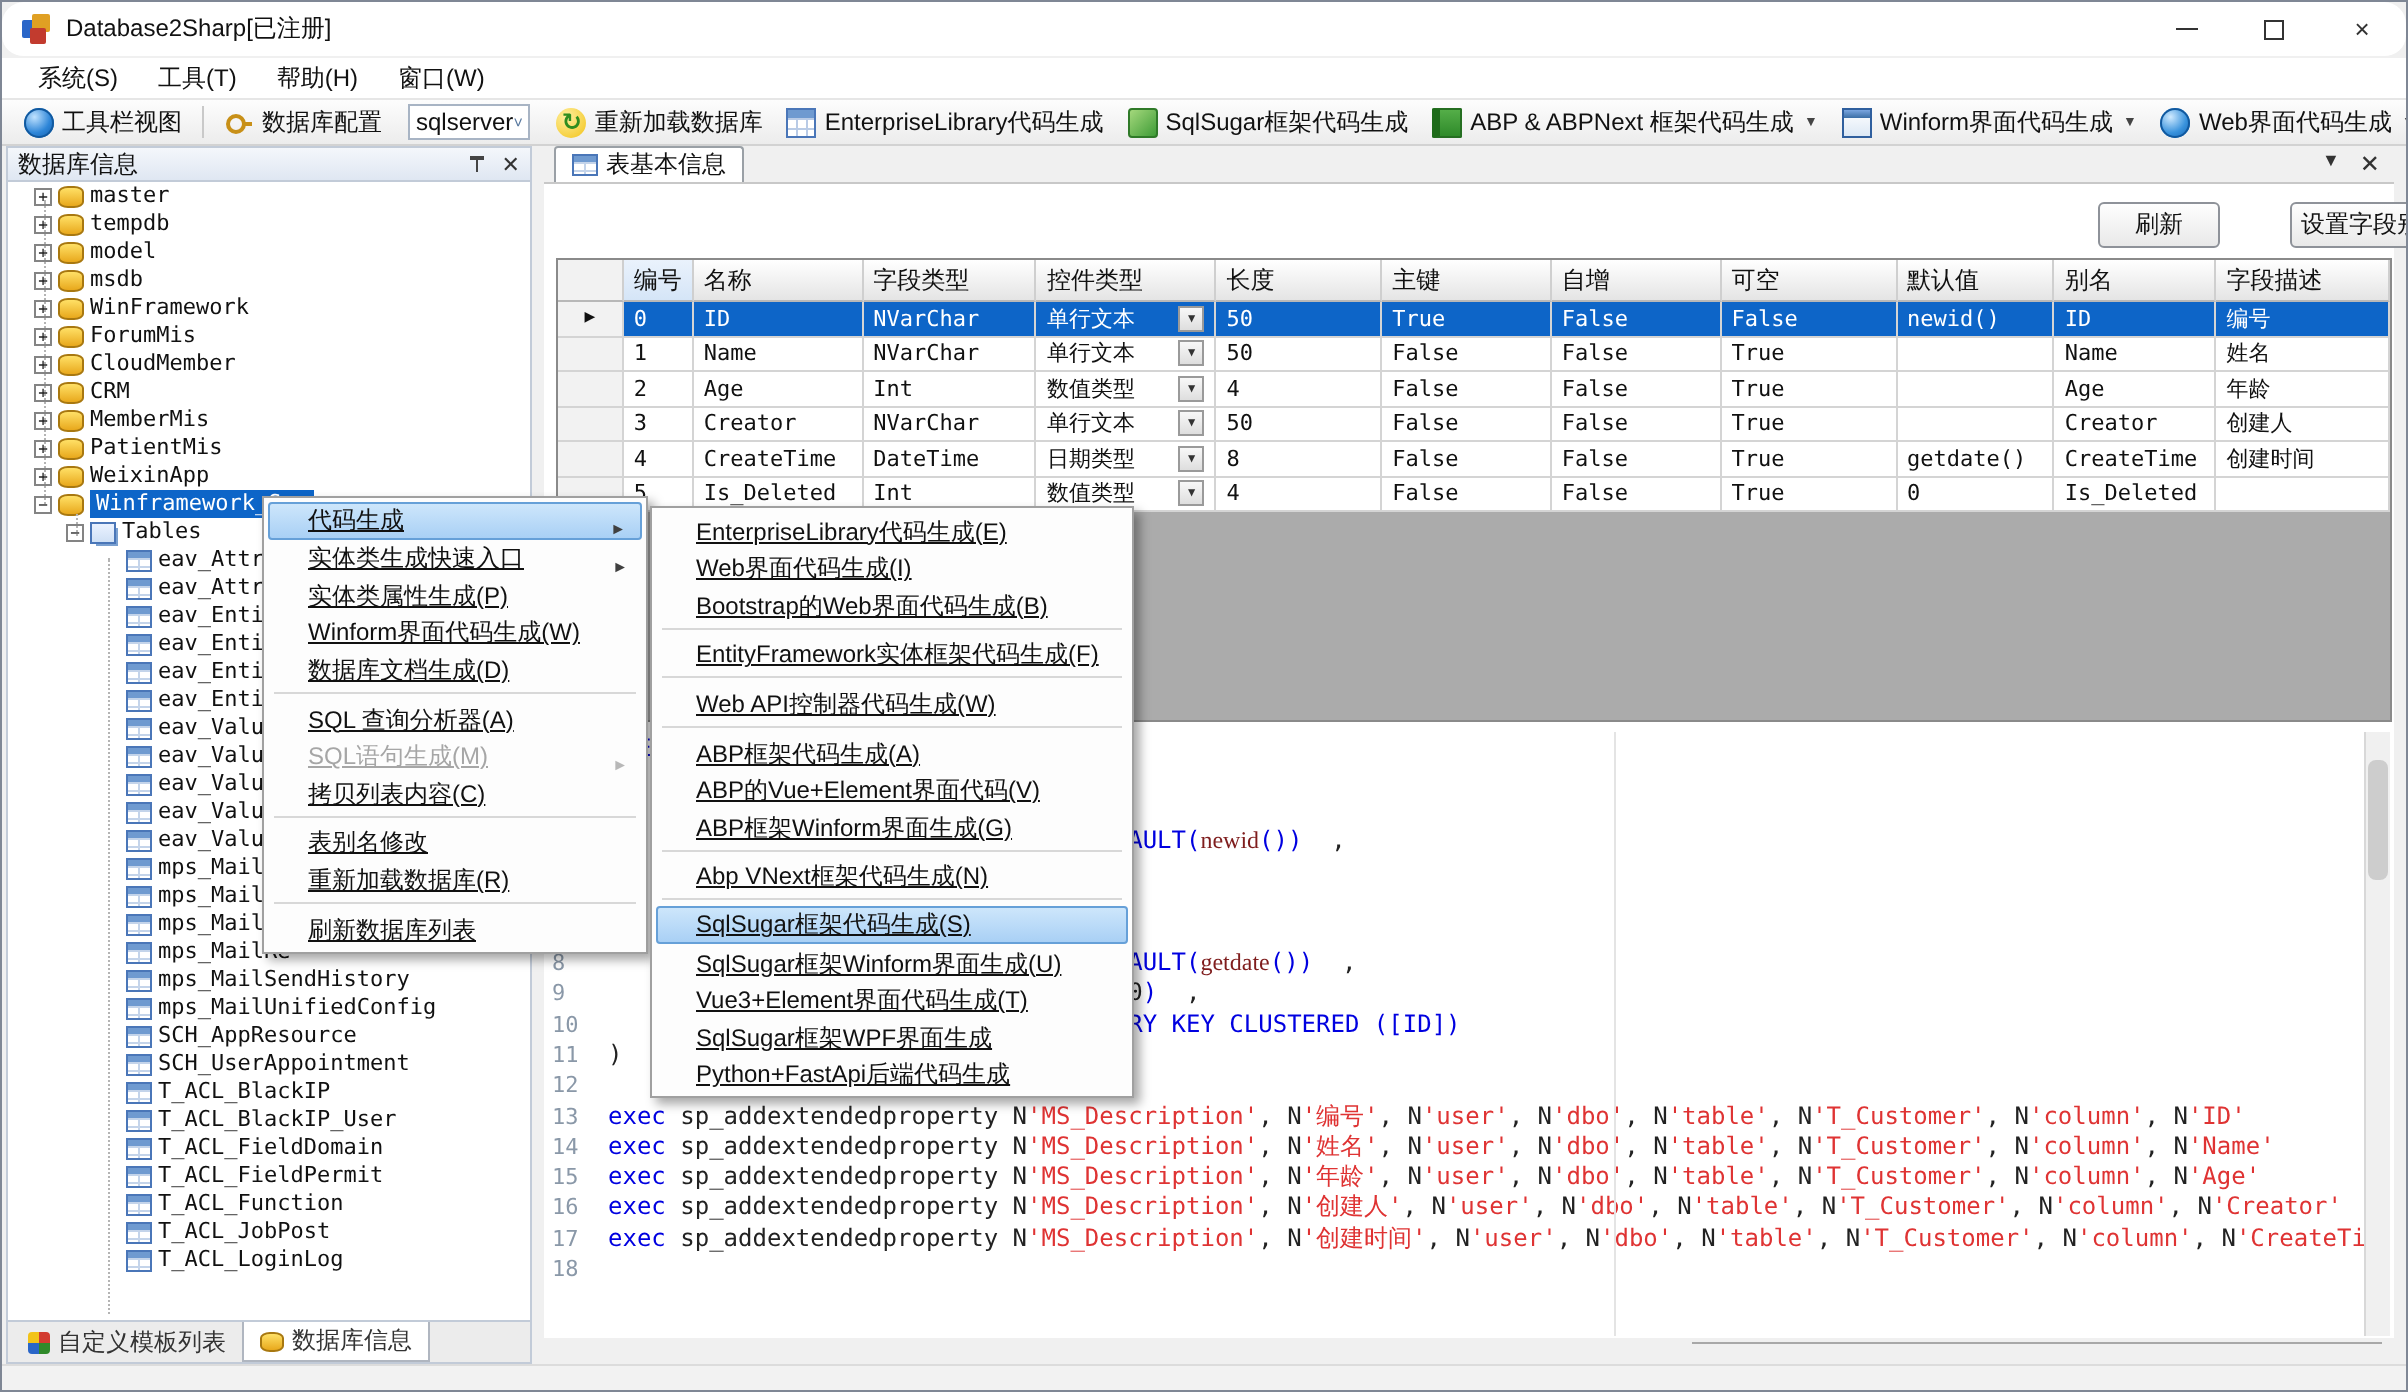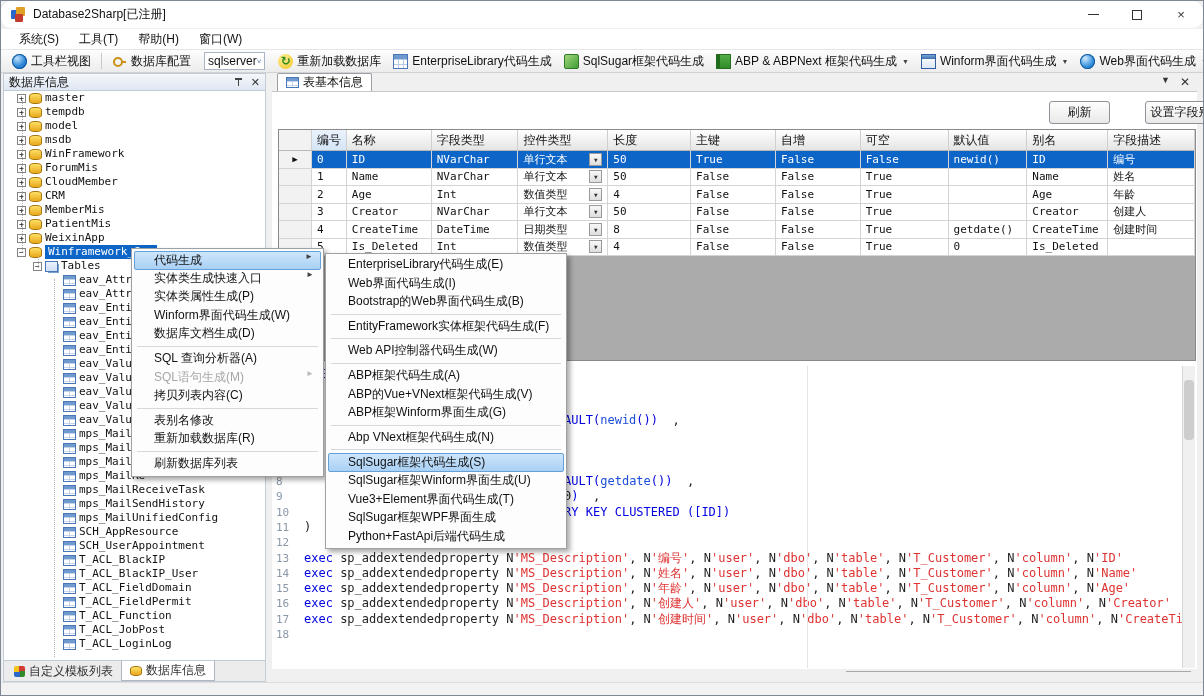--- a/index.html
+++ b/index.html
@@ -88,28 +88,28 @@
   .g-row.hdr .c-bianhao{background:linear-gradient(#eaf2fc,#d5e5f7);}
   .ddbtn{margin-left:auto;width:13px;height:13px;background:linear-gradient(#f8f8f8,#dedede);border:1px solid #9a9a9a;
          font-size:6px;line-height:11px;text-align:center;color:#333;flex:none;}
   .rowarr{color:#111;font-size:9px;}
   
   .code{position:absolute;left:272px;top:364px;width:922px;height:304px;background:#fff;overflow:hidden;
         font:12px/15.3px "DejaVu Sans Mono","Liberation Mono",monospace;padding-top:2px;}
   .cl{display:flex;height:15.3px;}
   .ln{width:28px;text-align:left;padding-left:3px;color:#8a98a8;font-size:11px;flex:none;}
   .ct{white-space:pre;padding-left:3px;}
-  .k{color:#0000e0;} .s{color:#df3333;} .f{color:#1d4ed8;} .p{color:#222;}
+  .k{color:#0000e0;} .s{color:#df3333;} .f{color:#7f1d1d;font-family:Liberation Serif, serif;} .p{color:#222;}
   .vguide{position:absolute;left:806px;top:365px;width:1px;height:302px;background:#e4e4e4;}
   .vsb{position:absolute;left:1181px;top:365px;width:13px;height:302px;background:#f0f0f0;border-left:1px solid #d8d8d8;}
   .vsb .thumb{position:absolute;left:1px;top:14px;width:10px;height:60px;background:#cdcdcd;border-radius:4px;}
   .hline{position:absolute;left:845px;top:670px;width:345px;height:1px;background:#a8a8a8;}
   
   .menu{position:absolute;background:#fdfdfd;border:1px solid #a0a0a0;box-shadow:3px 3px 5px rgba(0,0,0,.35);padding:2px;z-index:50;}
-  .mi{height:18.6px;display:flex;align-items:flex-start;padding:0 22px 0 20px;position:relative;white-space:nowrap;}
+  .mi{height:18.6px;display:flex;align-items:flex-end;padding:0 22px 0 20px;position:relative;white-space:nowrap;text-decoration:underline;}
   .mi .sub{position:absolute;right:7px;font-size:8px;color:#404040;}
   .mi.dis{color:#a6a6a6;} .mi.dis .sub{color:#b8b8b8;}
   .mi.hl{background:linear-gradient(#cde6fb,#a9d0f5);border:1px solid #66a0d8;border-radius:2px;height:18.6px;padding:0 21px 0 19px;}
   .msep{border-top:1px solid #d8d8d8;margin:2px 3px 3px 3px;}
   #ctxmenu{left:130px;top:247px;width:193px;}
   #submenu{left:324px;top:252px;width:242px;}
 </style>
 </head>
 <body>
 
@@ -309,24 +309,20 @@
         <span class="ti ti-table"></span>
         <span>mps_MailCo</span>
       </div>
       <div class="trow lvl2">
         <span class="ti ti-table"></span>
         <span>mps_MailDe</span>
       </div>
       <div class="trow lvl2">
         <span class="ti ti-table"></span>
         <span>mps_MailRe</span>
-      </div>
-      <div class="trow lvl2">
-        <span class="ti ti-table"></span>
-        <span>mps_MailReceiveTask</span>
       </div>
       <div class="trow lvl2">
         <span class="ti ti-table"></span>
         <span>mps_MailSendHistory</span>
       </div>
       <div class="trow lvl2">
         <span class="ti ti-table"></span>
         <span>mps_MailUnifiedConfig</span>
       </div>
       <div class="trow lvl2">
@@ -773,21 +769,21 @@
       </div>
       <div class="msep"></div>
       <div class="mi">
         <span>Web API控制器代码生成(W)</span>
       </div>
       <div class="msep"></div>
       <div class="mi">
         <span>ABP框架代码生成(A)</span>
       </div>
       <div class="mi">
-        <span>ABP的Vue+VNext框架代码生成(V)</span>
+        <span>ABP的Vue+Element界面代码(V)</span>
       </div>
       <div class="mi">
         <span>ABP框架Winform界面生成(G)</span>
       </div>
       <div class="msep"></div>
       <div class="mi">
         <span>Abp VNext框架代码生成(N)</span>
       </div>
       <div class="msep"></div>
       <div class="mi hl">

